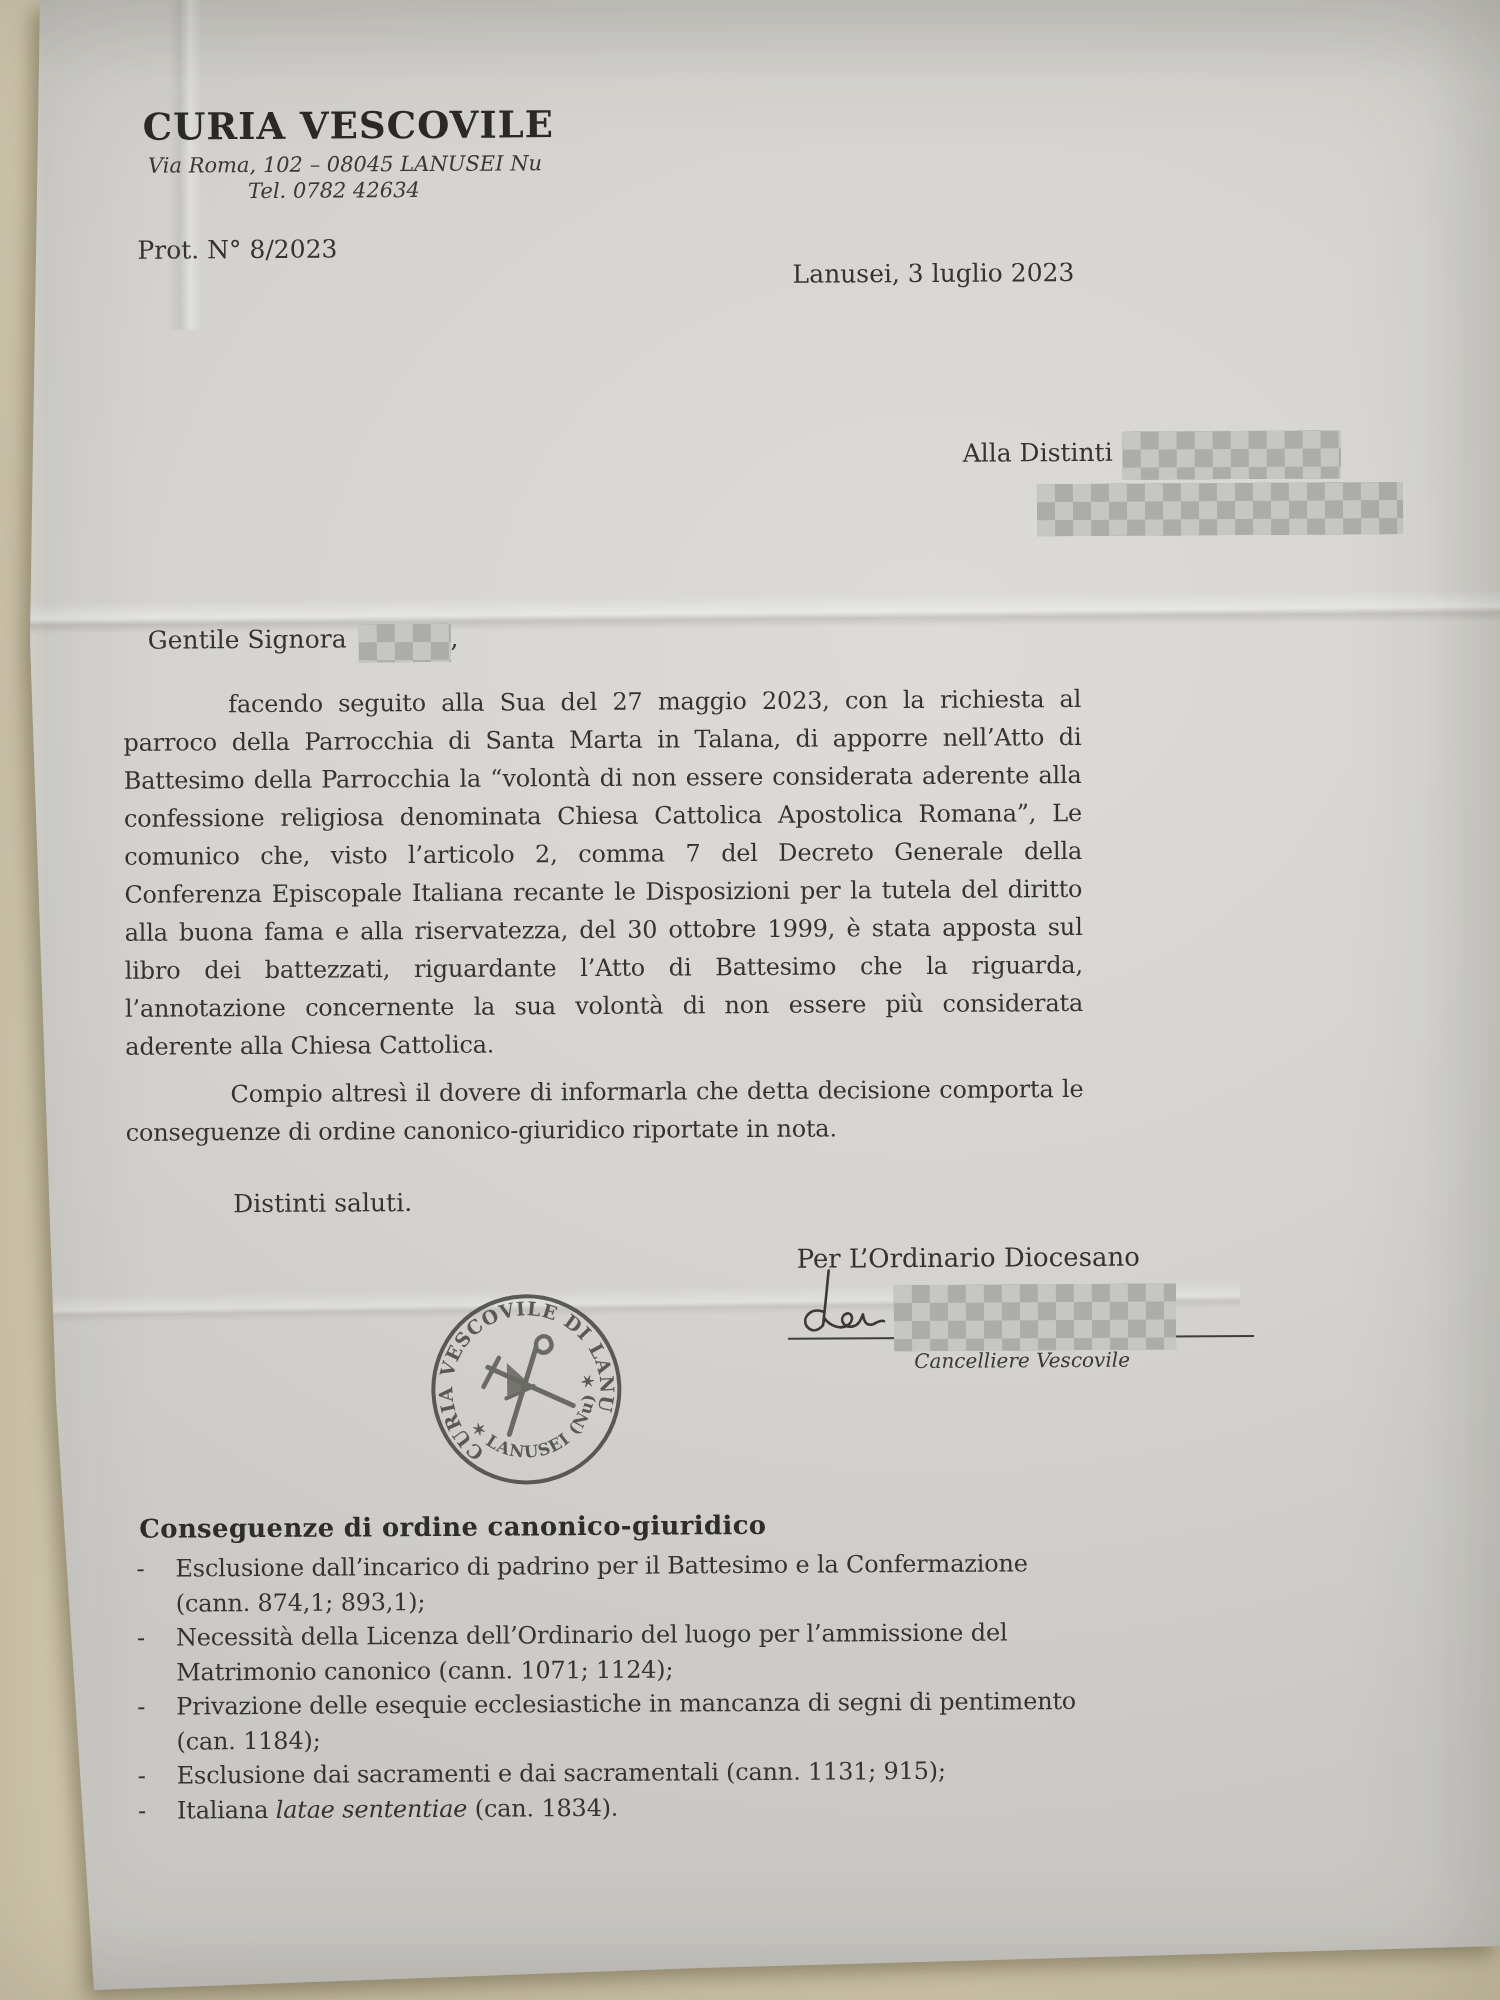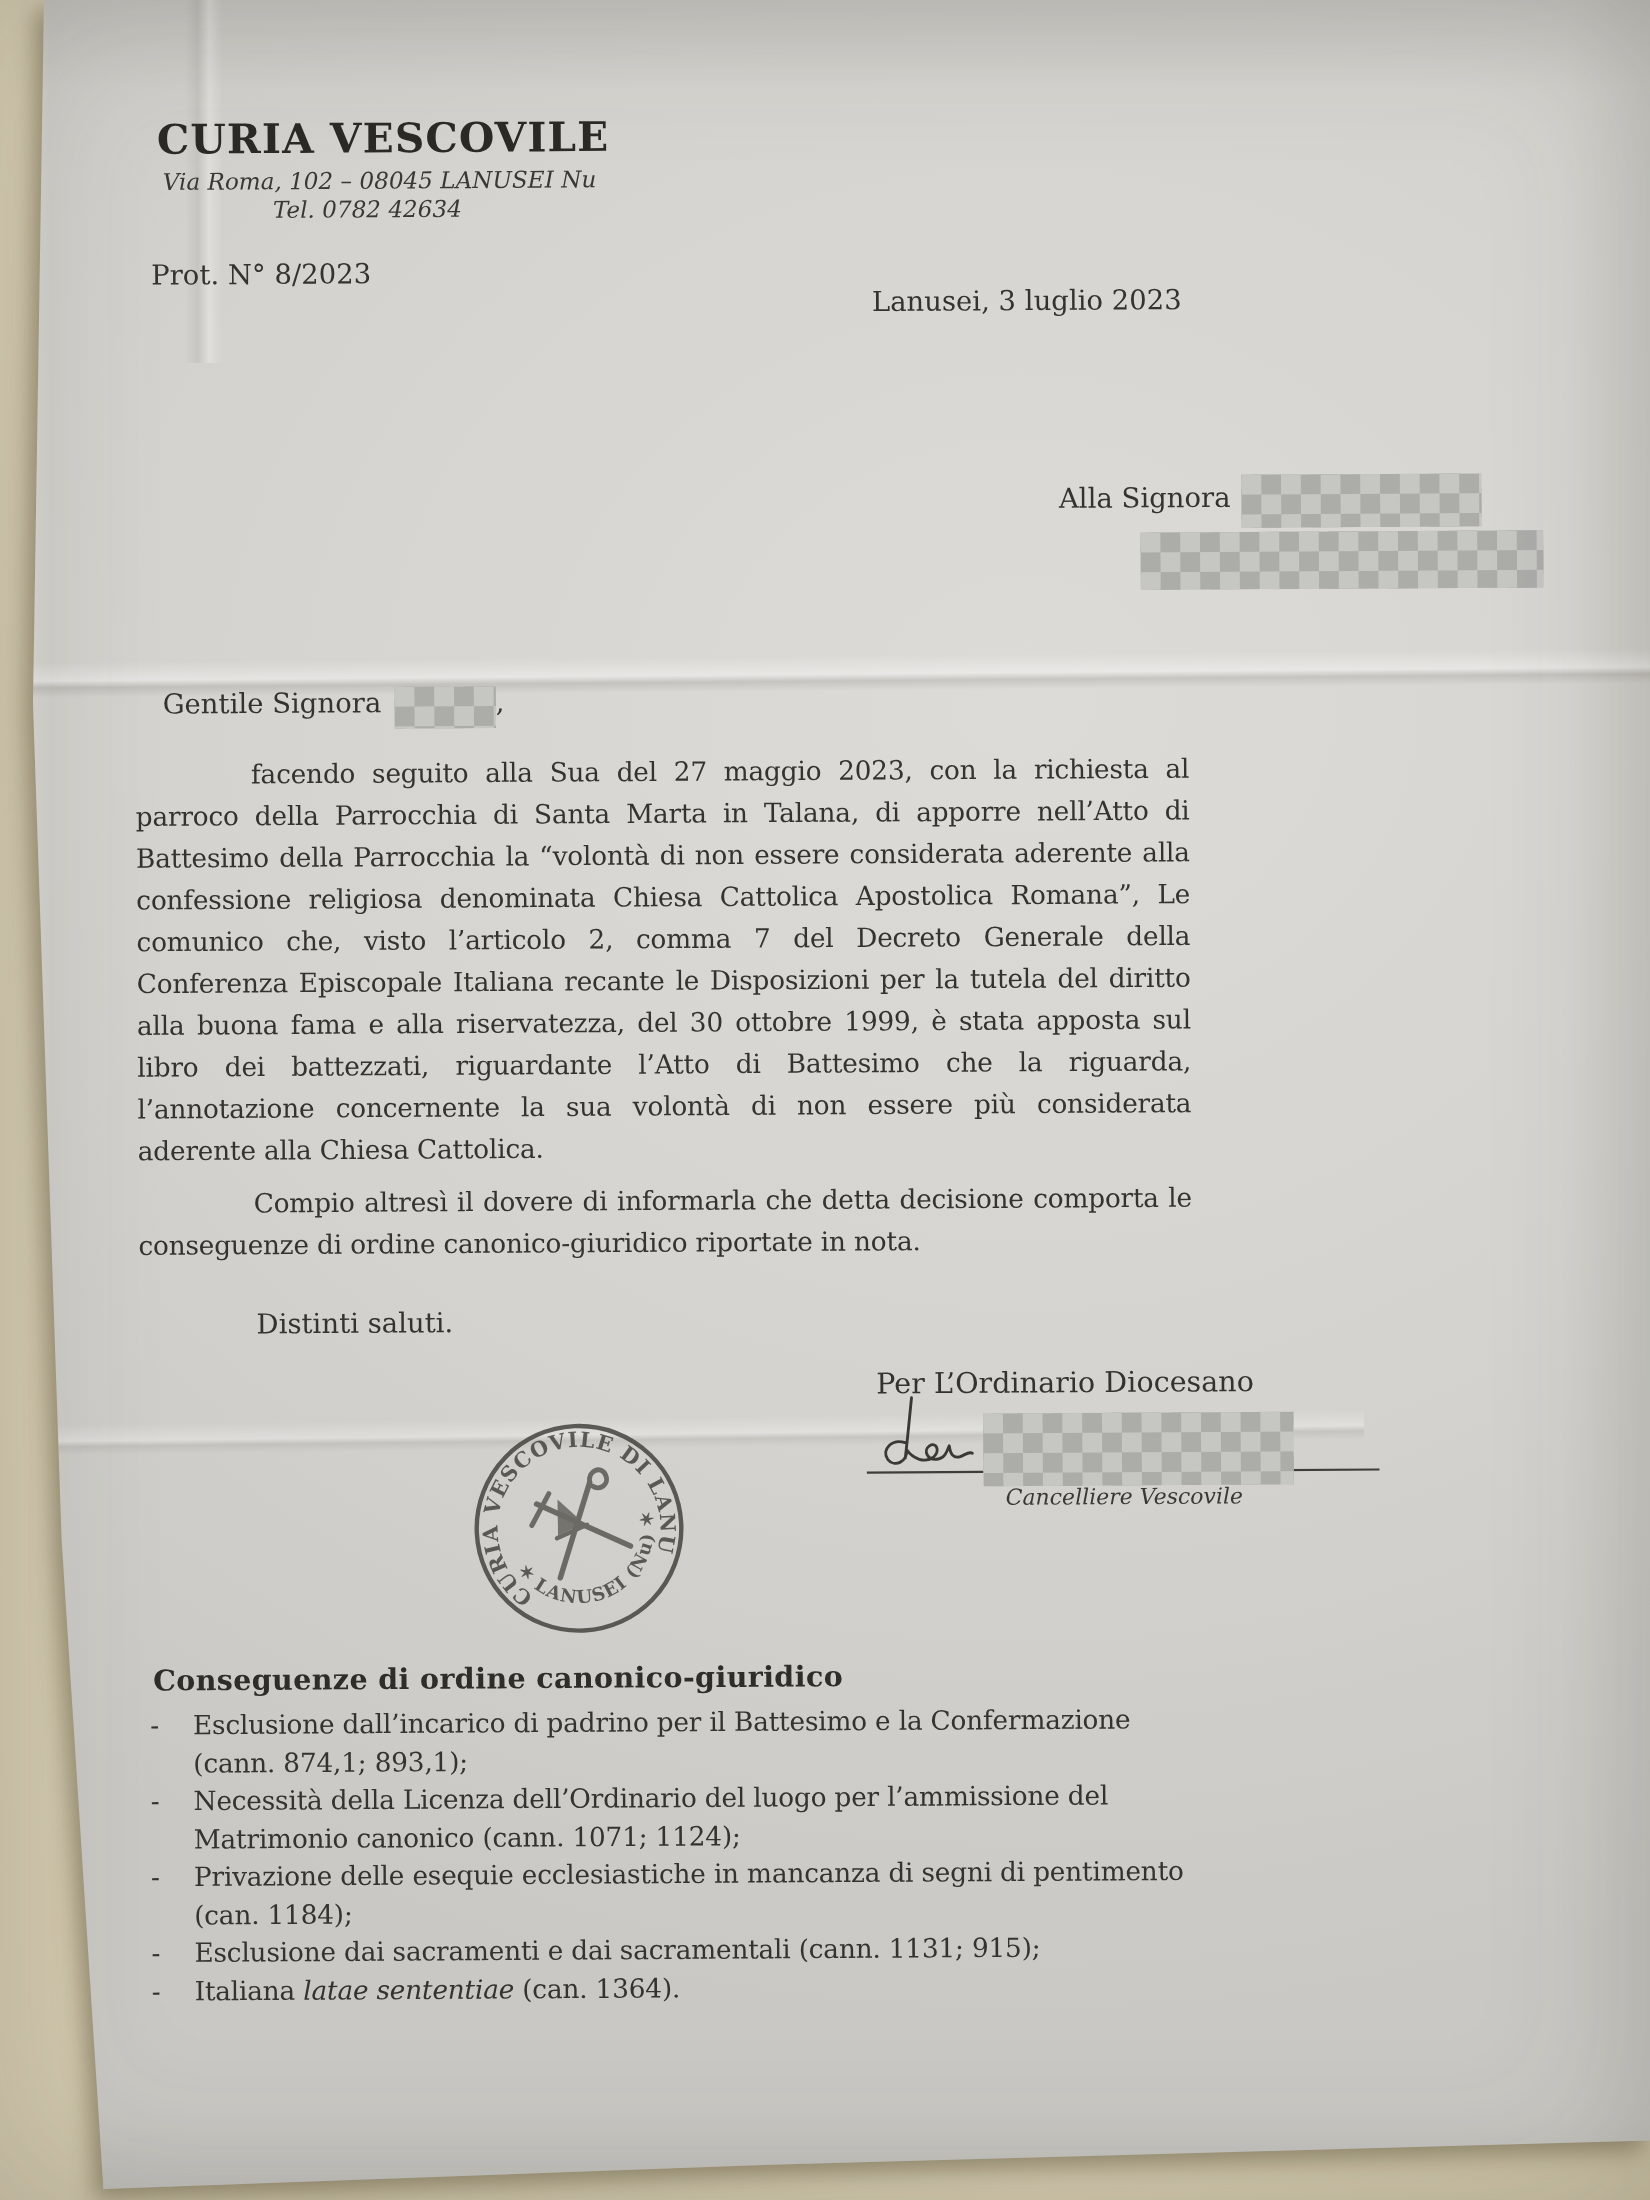--- a/index.html
+++ b/index.html
@@ -86,21 +86,21 @@
 
         <div class="abs lh-name">CURIA VESCOVILE</div>
         <div class="abs lh-addr">Via Roma, 102 – 08045 LANUSEI Nu</div>
         <div class="abs lh-tel">Tel. 0782 42634</div>
 
         <div class="abs protocol">Prot. N° 8/2023</div>
         <div class="abs place-date">Lanusei, 3 luglio 2023</div>
 
         <div class="abs recipient">
           <div class="line1">
-            <span>Alla Signora</span>
+            <span>Alla Distinti</span>
             <span class="pixelated rd-name"></span>
           </div>
           <div class="pixelated rd-addr"></div>
         </div>
 
         <div class="abs salutation">
           <span>Gentile Signora</span>
           <span class="pixelated rd-sal"></span>
           <span>,</span>
         </div>
@@ -155,21 +155,21 @@
           <li>
             <span class="fn-dash">-</span>
             <span>Privazione delle esequie ecclesiastiche in mancanza di segni di pentimento (can. 1184);</span><span class="fn-italic"></span><span></span>
           </li>
           <li>
             <span class="fn-dash">-</span>
             <span>Esclusione dai sacramenti e dai sacramentali (cann. 1131; 915);</span><span class="fn-italic"></span><span></span>
           </li>
           <li>
             <span class="fn-dash">-</span>
-            <span>Italiana </span><span class="fn-italic">latae sententiae</span><span> (can. 1364).</span>
+            <span>Italiana </span><span class="fn-italic">latae sententiae</span><span> (can. 1834).</span>
           </li>
         </ul>
 
       </div>
     </div>
   </div>
 
   <div class="vignette"></div>
 </div>
 

